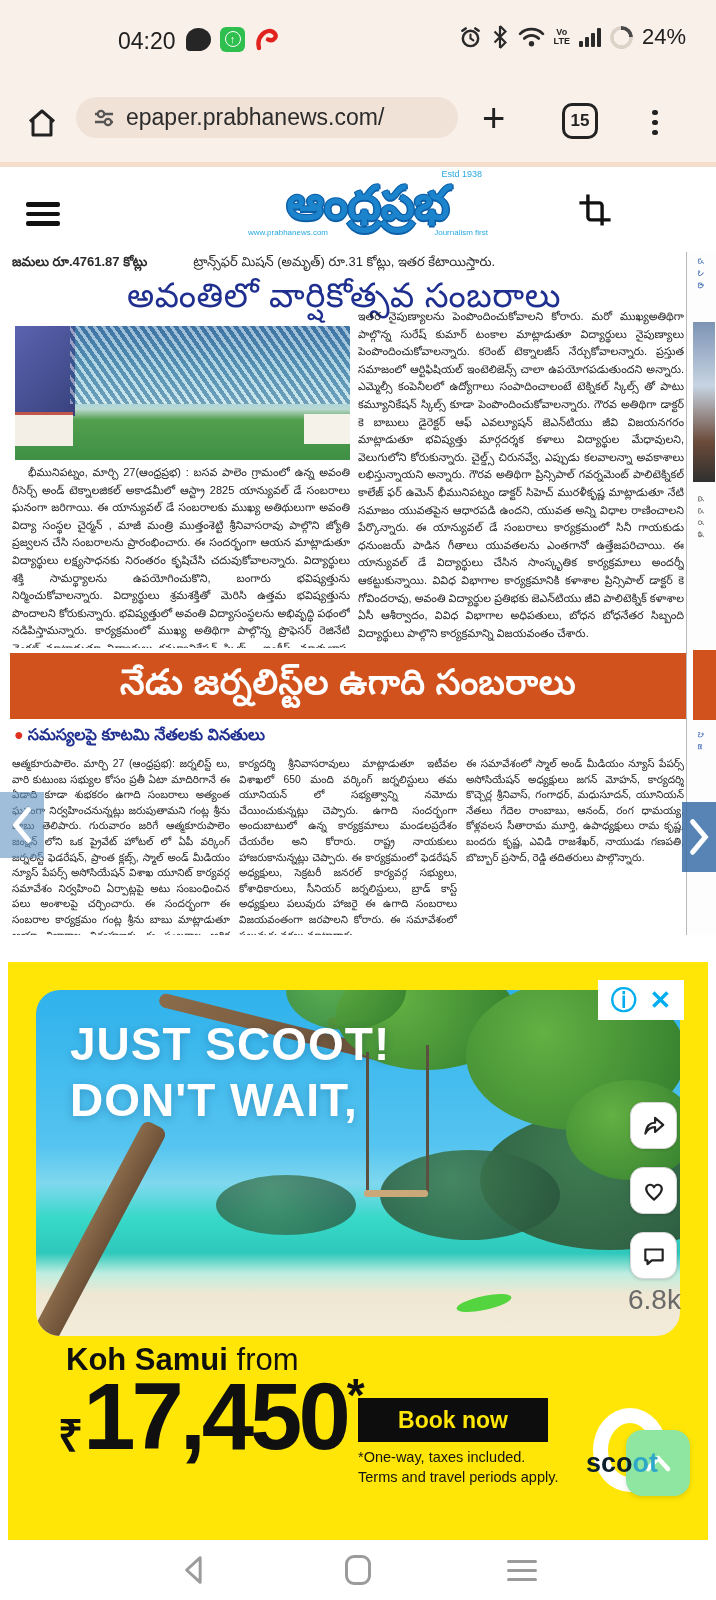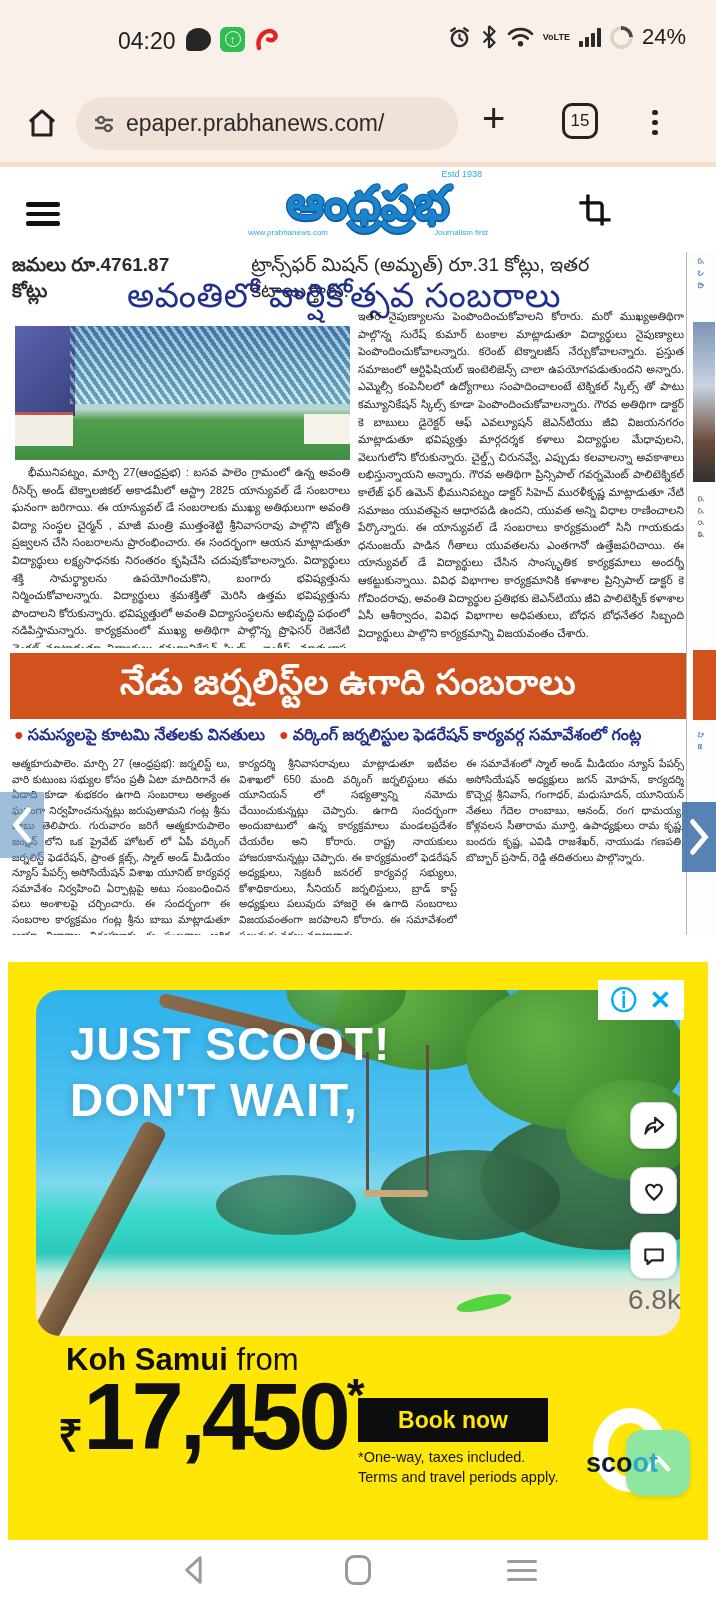--- a/index.html
+++ b/index.html
@@ -8,51 +8,51 @@
   .abs{position:absolute;}
 
   
   .statusbar{left:0;top:0;width:716px;height:85px;background:#faf0ea;display:flex;align-items:center;}
   .sb-time{position:absolute;left:118px;top:28px;font-size:23px;color:#202020;}
   .sb-left-icons{position:absolute;left:186px;top:26px;display:flex;gap:9px;align-items:center;}
   .chat-bubble{width:25px;height:23px;background:#262626;border-radius:50% 50% 50% 4px;}
   .green-app{width:25px;height:25px;background:#2fbf4f;border-radius:6px;color:#fff;font-size:14px;display:flex;align-items:center;justify-content:center;}
   .green-app b{border:1.6px solid #fff;border-radius:50%;width:16px;height:16px;display:flex;align-items:center;justify-content:center;font-size:11px;}
   .sb-right{position:absolute;right:30px;top:24px;display:flex;gap:9px;align-items:center;}
-  .volte{font-size:9px;font-weight:bold;color:#222;line-height:1;display:flex;flex-direction:row;align-items:center;}
+  .volte{font-size:9px;font-weight:bold;color:#222;line-height:1;display:flex;flex-direction:column;align-items:center;}
   .bars{display:flex;align-items:flex-end;gap:2px;height:20px;}
   .bars i{display:block;width:4px;background:#2a2a2a;border-radius:1px;}
   .batt{width:23px;height:23px;border-radius:50%;background:conic-gradient(#4a4a4a 0 86deg,#ddd2c8 86deg 360deg);
         -webkit-mask:radial-gradient(circle at center,transparent 7.5px,#000 8px);mask:radial-gradient(circle at center,transparent 7.5px,#000 8px);}
   .sb-pct{font-size:22px;color:#202020;}
 
   
   .urlbar{left:0;top:85px;width:716px;height:77px;background:#faf0ea;display:flex;align-items:center;}
   .home-ic{position:absolute;left:24px;top:20px;}
-  .url-pill{position:absolute;left:76px;top:12px;width:382px;height:53px;background:#f0e2d7;border-radius:28px;display:flex;align-items:center;padding:0 16px;gap:10px;}
+  .url-pill{position:absolute;left:76px;top:12px;width:382px;height:41px;background:#f0e2d7;border-radius:28px;display:flex;align-items:center;padding:0 16px;gap:10px;}
   .url-text{font-size:23px;color:#2b2b2b;white-space:nowrap;}
   .plus-btn{position:absolute;left:482px;top:13px;font-size:40px;font-weight:300;color:#222;line-height:1;}
-  .tabbox{position:absolute;left:562px;top:18px;width:36px;height:36px;border:3px solid #222;border-radius:10px;display:flex;align-items:center;justify-content:center;font-size:17px;font-weight:normal;color:#222;}
+  .tabbox{position:absolute;left:562px;top:18px;width:36px;height:36px;border:3px solid #222;border-radius:10px;display:flex;align-items:center;justify-content:center;font-size:17px;font-weight:bold;color:#222;}
   .kebab{position:absolute;left:652px;top:20px;width:6px;}
   .kebab i{display:block;width:5.5px;height:5.5px;background:#222;border-radius:50%;margin:4.5px 0;}
 
   
   .mast{left:0;top:162px;width:716px;height:90px;background:#fff;border-top:5px solid #f6dccb;}
   .burger{position:absolute;left:26px;top:30px;width:34px;}
   .burger i{display:block;height:4.5px;background:#111;border-radius:2px;margin:5px 0;}
   .logo-wrap{position:absolute;left:248px;top:2px;width:240px;text-align:center;}
   .estd{font-size:9px;color:#2aa9df;text-align:right;margin-right:6px;}
   .logo{font-size:47px;font-weight:800;color:#1b84cc;line-height:1.0;
         text-shadow:-1.5px 0 #0d5fa8,1.5px 0 #0d5fa8,0 -1.5px #0d5fa8,0 1.5px #0d5fa8;}
   .logo-sub{display:flex;justify-content:space-between;font-size:8px;color:#2aa9df;margin-top:2px;}
   .crop-ic{position:absolute;left:578px;top:26px;}
 
   
   .paper{left:0;top:252px;width:716px;height:683px;background:#fff;overflow:hidden;}
-  .kicker{position:absolute;top:2px;left:12px;width:670px;font-size:19px;color:#2b2b2b;display:flex;gap:46px;}
+  .kicker{position:absolute;top:2px;left:12px;width:670px;font-size:13px;color:#2b2b2b;display:flex;gap:46px;}
   .kicker b{font-weight:bold;}
   .headline{position:absolute;top:24px;left:0;width:688px;text-align:center;font-size:34px;font-weight:400;color:#1f2f8f;letter-spacing:.5px;}
   .photo{position:absolute;left:15px;top:74px;width:335px;height:134px;overflow:hidden;background:
      linear-gradient(180deg,#4d86b5 0%,#77b8cf 30%,#9fd4de 55%,#bcd9d2 62%,#52a04e 70%,#3f8f44 100%);}
   .photo .drape{position:absolute;left:0;top:0;width:60px;height:90px;background:linear-gradient(135deg,#5a63ae,#39427e);}
   .photo .mesh{position:absolute;left:55px;top:0;width:280px;height:78px;
      background:repeating-linear-gradient(55deg,rgba(255,255,255,.55) 0 3px,rgba(40,90,140,.55) 3px 7px);opacity:.8;}
   .photo .cloth-l{position:absolute;left:0;bottom:14px;width:58px;height:34px;background:#f3efe6;border-top:3px solid #c2564a;}
   .photo .cloth-r{position:absolute;right:0;bottom:16px;width:46px;height:30px;background:#f5f2ea;}
   .person{position:absolute;bottom:10px;width:24px;}
@@ -220,21 +220,20 @@
 
     <div class="colr">ఇతర నైపుణ్యాలను పెంపొందించుకోవాలని కోరారు. మరో ముఖ్యఅతిథిగా పాల్గొన్న సురేష్ కుమార్ టంకాల మాట్లాడుతూ విద్యార్థులు నైపుణ్యాలు పెంపొందించుకోవాలన్నారు. కరెంట్ టెక్నాలజీస్ నేర్చుకోవాలన్నారు. ప్రస్తుత సమాజంలో ఆర్టిఫిషియల్ ఇంటెలిజెన్స్ చాలా ఉపయోగపడుతుందని అన్నారు. ఎమ్మెల్సీ కంపెనీలలో ఉద్యోగాలు సంపాదించాలంటే టెక్నికల్ స్కిల్స్ తో పాటు కమ్యూనికేషన్ స్కిల్స్ కూడా పెంపొందించుకోవాలన్నారు. గౌరవ అతిథిగా డాక్టర్ కె బాబులు డైరెక్టర్ ఆఫ్ ఎవల్యూషన్ జెఎన్‌టియు జీవి విజయనగరం మాట్లాడుతూ భవిష్యత్తు మార్గదర్శక కళాలు విద్యార్థుల మేధావులని, వెలుగులోని కోరుకున్నారు. చైల్డ్స్ చిరునవ్వే, ఎప్పుడు కలవాలన్నా అవకాశాలు లభిస్తున్నాయని అన్నారు. గౌరవ అతిథిగా ప్రిన్సిపాల్ గవర్నమెంట్ పాలిటెక్నికల్ కాలేజ్ ఫర్ ఉమెన్ భీమునిపట్నం డాక్టర్ సిహెచ్ మురళీకృష్ణ మాట్లాడుతూ నేటి సమాజం యువతపైన ఆధారపడి ఉందని, యువత అన్ని విధాల రాణించాలని పేర్కొన్నారు. ఈ యాన్యువల్ డే సంబరాలు కార్యక్రమంలో సినీ గాయకుడు ధనుంజయ్ పాడిన గీతాలు యువతలను ఎంతగానో ఉత్తేజపరిచాయి. ఈ యాన్యువల్ డే విద్యార్థులు చేసిన సాంస్కృతిక కార్యక్రమాలు అందర్నీ ఆకట్టుకున్నాయి. వివిధ విభాగాల కార్యక్రమానికి కళాశాల ప్రిన్సిపాల్ డాక్టర్ కె గోవిందరావు, అవంతి విద్యార్థుల ప్రతిభకు జెఎన్‌టియు జీవి పాలిటెక్నిక్ కళాశాల ఏసీ ఆశీర్వాదం, వివిధ విభాగాల అధిపతులు, బోధన బోధనేతర సిబ్బంది విద్యార్థులు పాల్గొని కార్యక్రమాన్ని విజయవంతం చేశారు.</div>
     <div class="coll">భీమునిపట్నం, మార్చి 27(ఆంధ్రప్రభ) : బసవ పాలెం గ్రామంలో ఉన్న అవంతి రీసెర్చ్ అండ్ టెక్నాలజికల్ అకాడమీలో ఆస్ట్రా 2825 యాన్యువల్ డే సంబరాలు ఘనంగా జరిగాయి. ఈ యాన్యువల్ డే సంబరాలకు ముఖ్య అతిథులుగా అవంతి విద్యా సంస్థల చైర్మన్ , మాజీ మంత్రి ముత్తంశెట్టి శ్రీనివాసరావు పాల్గొని జ్యోతి ప్రజ్వలన చేసి సంబరాలను ప్రారంభించారు. ఈ సందర్భంగా ఆయన మాట్లాడుతూ విద్యార్థులు లక్ష్యసాధనకు నిరంతరం కృషిచేసి చదువుకోవాలన్నారు. విద్యార్థులు శక్తి సామర్థ్యాలను ఉపయోగించుకొని, బంగారు భవిష్యత్తును నిర్మించుకోవాలన్నారు. విద్యార్థులు శ్రమశక్తితో మెరిసి ఉత్తమ భవిష్యత్తును పొందాలని కోరుకున్నారు. భవిష్యత్తులో అవంతి విద్యాసంస్థలను అభివృద్ధి పథంలో నడిపిస్తామన్నారు. కార్యక్రమంలో ముఖ్య అతిథిగా పాల్గొన్న ప్రొఫెసర్ రెజినేటి వెంకట్ మాట్లాడుతూ విద్యార్థులు కమ్యూనికేషన్ స్కిల్స్ , ఇంగ్లీష్, మాతృభాష, తెలుగు తో పాటు రాష్ట్రీయ భాష హిందీని కూడా నేర్చుకోవాలని కోరారు. విద్యార్థులు పైతాన్, మేక్, ఫుల్ స్టాక్ ,</div>
 
     <div class="banner">
       <span>నేడు జర్నలిస్ట్‌ల ఉగాది సంబరాలు</span>
     </div>
 
     <div class="bullets">
       <span><span class="dot">●</span><span>సమస్యలపై కూటమి నేతలకు వినతులు</span></span>
-      <span><span class="dot">●</span><span>వర్కింగ్ జర్నలిస్టుల ఫెడరేషన్ కార్యవర్గ సమావేశంలో గంట్ల</span></span>
     </div>
 
     <div class="threecol">
       <div>ఆత్మకూరుపాలెం. మార్చి 27 (ఆంధ్రప్రభ): జర్నలిస్ట్ లు, వారి కుటుంబ సభ్యుల కోసం ప్రతీ ఏటా మాదిరిగానే ఈ ఏడాది కూడా శుభకరం ఉగాది సంబరాలు అత్యంత ఘనంగా నిర్వహించనున్నట్లు జరుపుతామని గంట్ల శ్రీను బాబు తెలిపారు. గురువారం జరిగే ఆత్మకూరుపాలెం జంక్షన్ లోని ఒక ప్రైవేట్ హోటల్ లో ఏపీ వర్కింగ్ జర్నలిస్ట్ ఫెడరేషన్, ప్రాంత క్లబ్స్, స్మాల్ అండ్ మీడియం న్యూస్ పేపర్స్ అసోసియేషన్ విశాఖ యూనిట్ కార్యవర్గ సమావేశం నిర్వహించి ఏర్పాట్లపై అటు సంబంధించిన పలు అంశాలపై చర్చించారు. ఈ సందర్భంగా ఈ సంబరాల కార్యక్రమం గంట్ల శ్రీను బాబు మాట్లాడుతూ ఆయా విభాగాల నిర్వహణకు ఈ సంబరాల ఆర్థిక ఘనంగా నిర్వహించడం జరుగుతుందన్నారు. శుక్రవారం ఉదయం జరుపుకునే నుంచి మధ్యాహ్నం వరకు జరిగే కార్యక్రమాలు నిర్వహిస్తామన్నారు. సాంస్కృతిక కార్యక్రమాలు, కవి సమ్మేళనం, పంచాంగ శ్రవణం నిర్వహించి పంచాంగ మహత్వం జరూలిస్ లకు అందచేస్తామన్నారు. పతేక ఆకర్షణ</div>
       <div>కార్యదర్శి శ్రీనివాసరావులు మాట్లాడుతూ ఇటీవల విశాఖలో 650 మంది వర్కింగ్ జర్నలిస్టులు తమ యూనియన్ లో సభ్యత్వాన్ని నమోదు చేయించుకున్నట్లు చెప్పారు. ఉగాది సందర్భంగా అందుబాటులో ఉన్న కార్యక్రమాలు మండలప్రదేశం చేయరేల అని కోరారు. రాష్ట్ర నాయకులు హాజరుకానున్నట్లు చెప్పారు. ఈ కార్యక్రమంలో ఫెడరేషన్ అధ్యక్షులు, సెక్రటరీ జనరల్ కార్యవర్గ సభ్యులు, కోశాధికారులు, సీనియర్ జర్నలిస్టులు, బ్రాడ్ కాస్ట్ అధ్యక్షులు పలువురు హాజరై ఈ ఉగాది సంబరాలు విజయవంతంగా జరపాలని కోరారు. ఈ సమావేశంలో పలువురు వక్తలు మాట్లాడారు.</div>
       <div>ఈ సమావేశంలో స్మాల్ అండ్ మీడియం న్యూస్ పేపర్స్ అసోసియేషన్ అధ్యక్షులు జగన్ మోహన్, కార్యదర్శి కొచ్చెర్ల శ్రీనివాస్, గంగాధర్, మధుసూదన్, యూనియన్ నేతలు గేదెల రాంబాబు, ఆనంద్, రంగ ధామయ్య, కోళ్లవలస సీతారామ మూర్తి, ఉపాధ్యక్షులు రామ కృష్ణ, బందరు కృష్ణ, ఎవిడి రాజశేఖర్, నాయుడు గణపతి, బొబ్బార్ ప్రసాద్, రెడ్డి తదితరులు పాల్గొన్నారు.</div>
     </div>
 
     <div class="sliver">
       <span class="sl-txt" style="top:6px">చ ఎ బి</span>

